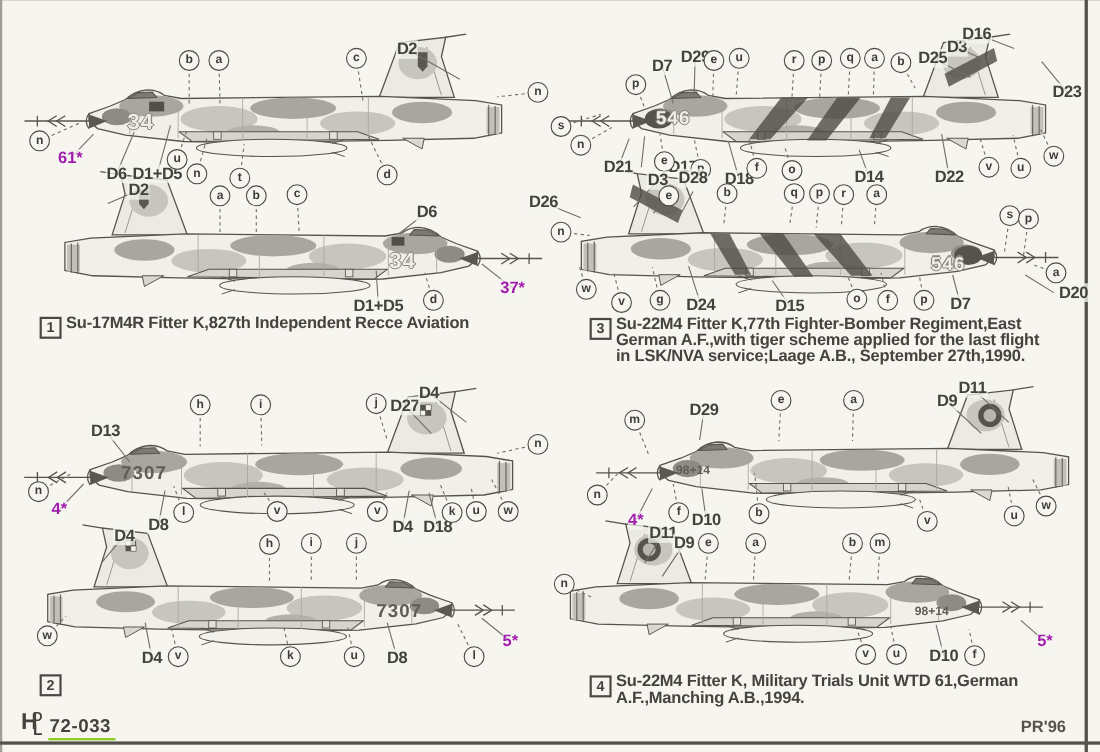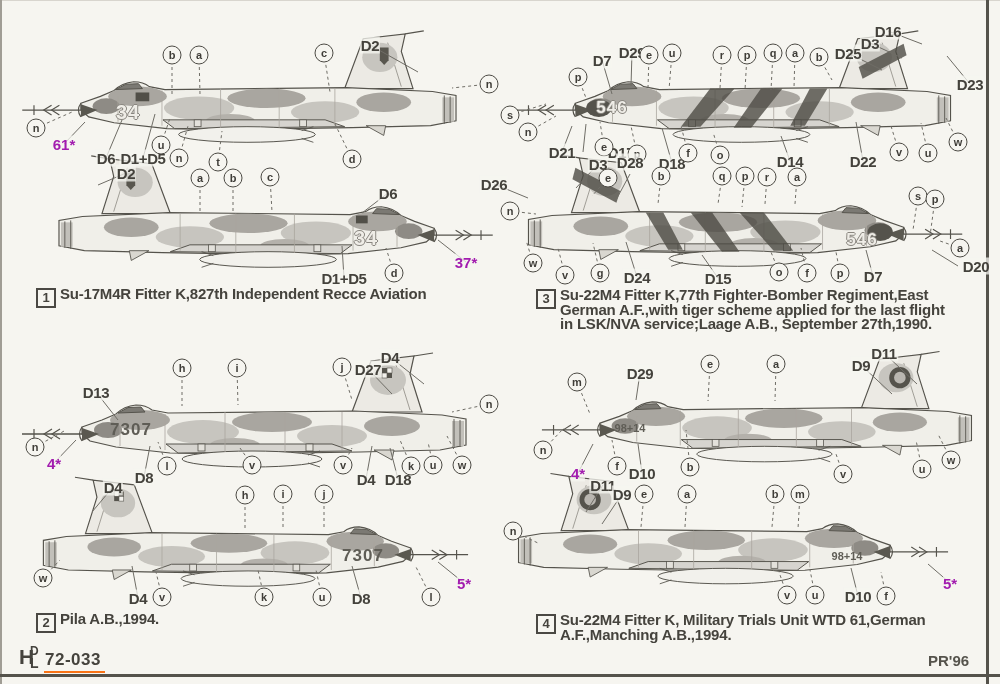--- a/index.html
+++ b/index.html
@@ -39,21 +39,21 @@
   .caption .num{position:absolute;left:0;top:1px;width:16px;height:16px;border:2px solid #4a4843;
      font-size:13px;font-weight:bold;text-align:center;line-height:16px;color:#45433d;background:#f6f5f0;}
   .caption .ln{display:block;font-size:15px;font-weight:bold;line-height:14.5px;
      letter-spacing:-0.2px;color:#45433d;}
 
   .footer-logo{position:absolute;left:19px;top:645px;width:30px;height:28px;z-index:5;}
   .footer-logo .h{position:absolute;left:0;top:0;font-size:21px;font-weight:bold;color:#45433d;}
   .footer-logo .d{position:absolute;left:11px;top:-1px;font-size:12px;font-weight:bold;color:#45433d;}
   .footer-logo .l{position:absolute;left:11px;top:10px;font-size:14px;font-weight:bold;color:#45433d;}
   .sheet-number{position:absolute;left:44px;top:650px;z-index:5;font-size:17px;font-weight:bold;
-     color:#45433d;border-bottom:2px solid #f97316;padding:0 4px 1px 1px;letter-spacing:.5px;}
+     color:#45433d;border-bottom:2px solid #84cc16;padding:0 4px 1px 1px;letter-spacing:.5px;}
   .print-code{position:absolute;left:928px;top:652px;z-index:5;font-size:15px;font-weight:bold;color:#55534c;}
 </style>
 </head>
 <body>
 
 <div class="page">
 
   <div class="bline top"></div>
   <div class="bline left"></div>
   <div class="bline right"></div>
@@ -469,21 +469,20 @@
     <span class="ln">Su-17M4R Fitter K,827th Independent Recce Aviation</span>
   </div>
   <div class="caption" style="left:536px;top:288px;width:452px">
     <span class="num">3</span>
     <span class="ln">Su-22M4 Fitter K,77th Fighter-Bomber Regiment,East</span>
     <span class="ln">German A.F.,with tiger scheme applied for the last flight</span>
     <span class="ln">in LSK/NVA service;Laage A.B., September 27th,1990.</span>
   </div>
   <div class="caption" style="left:36px;top:612px;width:462px">
     <span class="num">2</span>
-    <span class="ln">Pila A.B.,1994.</span>
   </div>
   <div class="caption" style="left:536px;top:613px;width:445px">
     <span class="num">4</span>
     <span class="ln">Su-22M4 Fitter K, Military Trials Unit WTD 61,German</span>
     <span class="ln">A.F.,Manching A.B.,1994.</span>
   </div>
 
   <div class="footer-logo">
     <span class="h">H</span>
     <span class="d">D</span>

